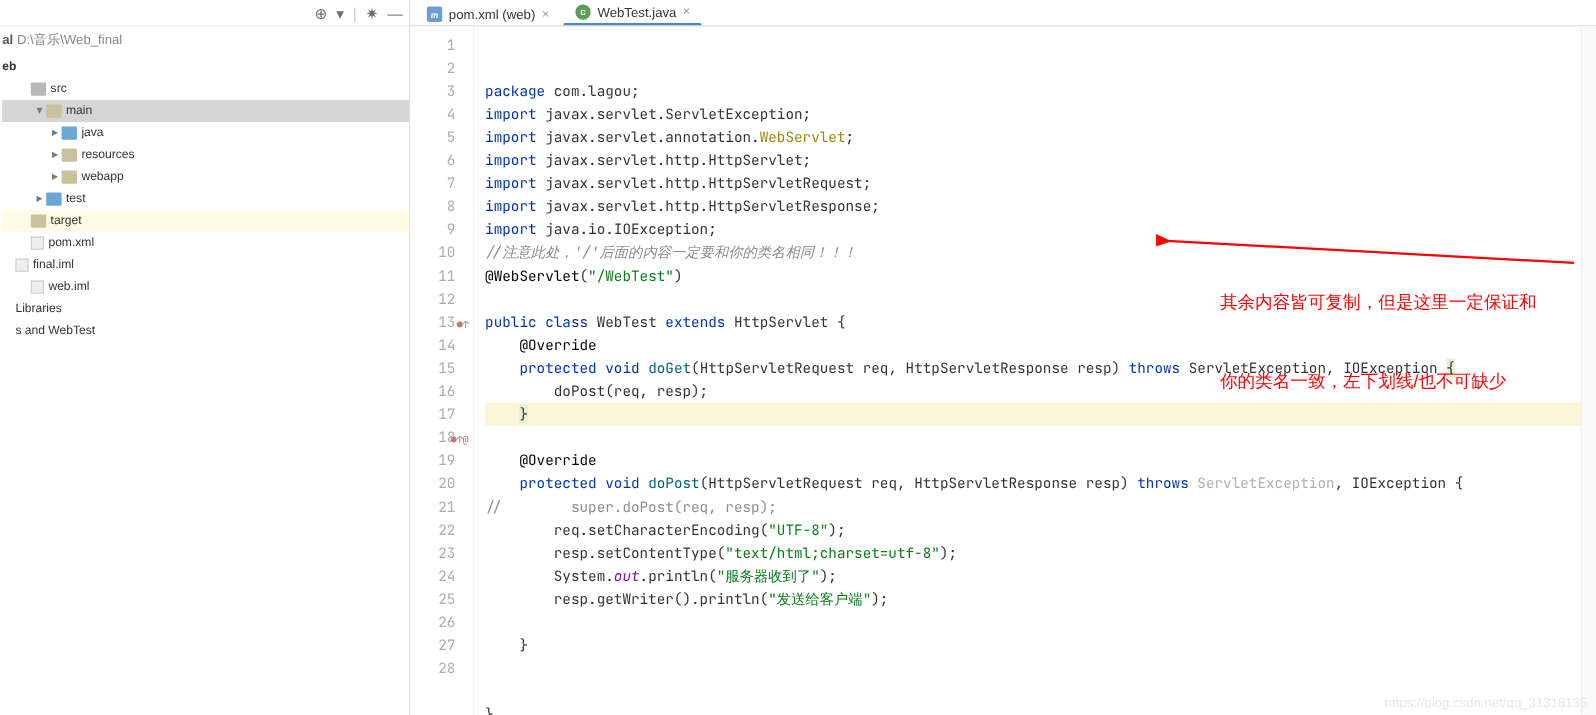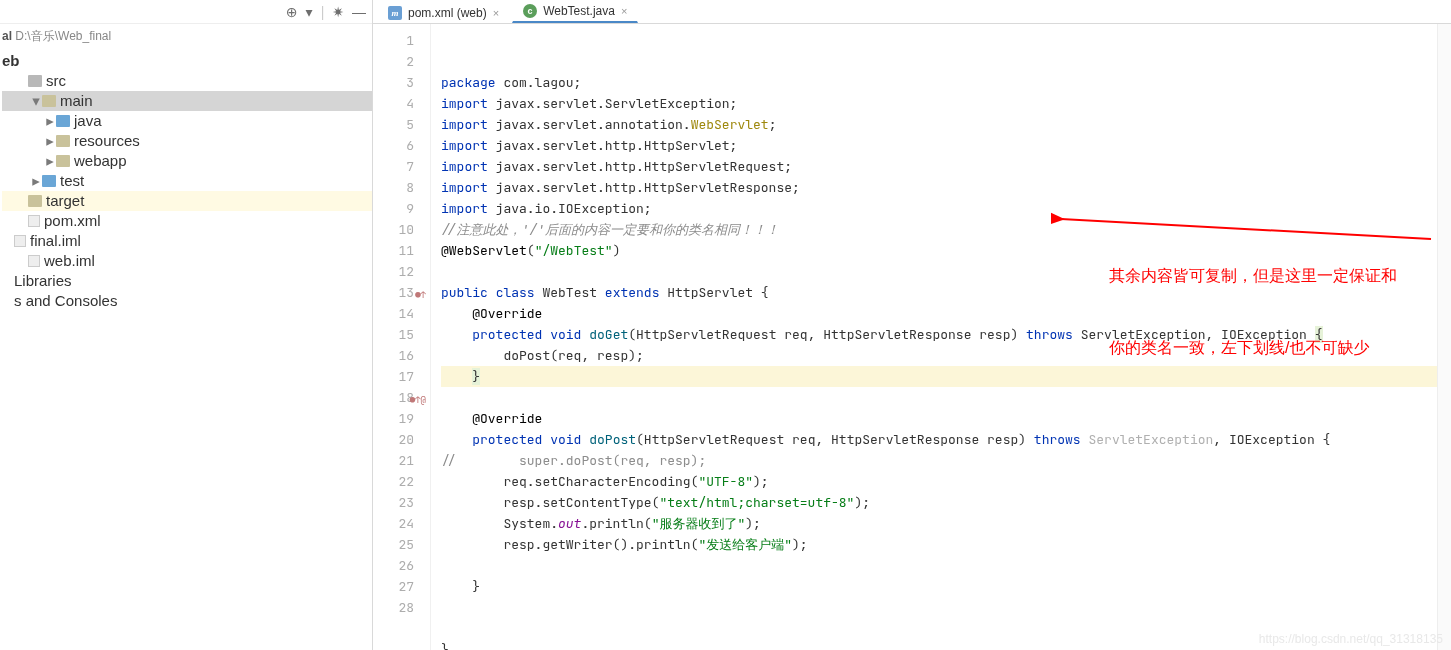--- a/index.html
+++ b/index.html
@@ -3,21 +3,21 @@
 <meta charset="utf-8">
 <style>
   * { margin: 0; padding: 0; box-sizing: border-box; }
   body { font-family: "Segoe UI", "Microsoft YaHei", sans-serif; font-size: 12px; color: #333; background: #fff; overflow: hidden; }
   .root { display: flex; height: 650px; width: 1451px; }
   .left-panel { width: 373px; border-right: 1px solid #d9d9d9; display: flex; flex-direction: column; }
   .left-toolbar { height: 24px; display: flex; justify-content: flex-end; align-items: center; padding: 0 6px; gap: 8px; color: #6e6e6e; border-bottom: 1px solid #eee; }
   .left-toolbar span { cursor: pointer; font-size: 14px; }
   .breadcrumb { padding: 4px 6px 6px 2px; color: #555; font-size: 12px; }
   .breadcrumb b { font-weight: 600; }
-  .tree { padding: 0 0 0 2px; font-size: 15px; line-height: 20px; color: #333; }
+  .tree { padding: 0 0 0 2px; font-size: 11px; line-height: 20px; color: #333; }
   .tree-item { display: flex; align-items: center; padding-left: 0; white-space: nowrap; }
   .tree-item .arrow { width: 12px; color: #7a7a7a; display:inline-block; text-align:center; }
   .tree-item .folder-ico { width: 14px; height: 12px; display:inline-block; margin-right:4px; background:#c9c29b; border-radius:1px; }
   .tree-item .folder-ico.blue { background:#6aa6d6; }
   .tree-item .folder-ico.grey { background:#b8b8b8; }
   .tree-item .file-ico { width:12px; height:12px; display:inline-block; margin-right:4px; background:#eee; border:1px solid #ccc; }
   .tree-item.sel { background:#d5d5d5; }
   .tree-item.hl  { background:#fffae3; }
   .tab-bar { height: 24px; display:flex; align-items:flex-end; border-bottom:1px solid #d9d9d9; padding-left:4px; gap:2px; }
   .tab { display:flex; align-items:center; gap:6px; padding:3px 10px; font-size:12px; color:#333; border:1px solid transparent; border-bottom:none; cursor:pointer; }
@@ -116,21 +116,21 @@
           <span class="arrow"></span>
           <span class="file-ico"></span>
           <span>web.iml</span>
         </div>
         <div class="tree-item" style="padding-left: 0px;">
           <span class="arrow"></span>
           <span>Libraries</span>
         </div>
         <div class="tree-item" style="padding-left: 0px;">
           <span class="arrow"></span>
-          <span>s and Consoles</span>
+          <span>s and WebTest</span>
         </div>
       </div>
   </div>
 
   <div style="flex:1; display:flex; flex-direction:column;">
     <div class="tab-bar" id="tabs">
         <div class="tab">
           <span class="ico m">m</span>
           <span>pom.xml (web)</span>
           <span class="close">×</span>

